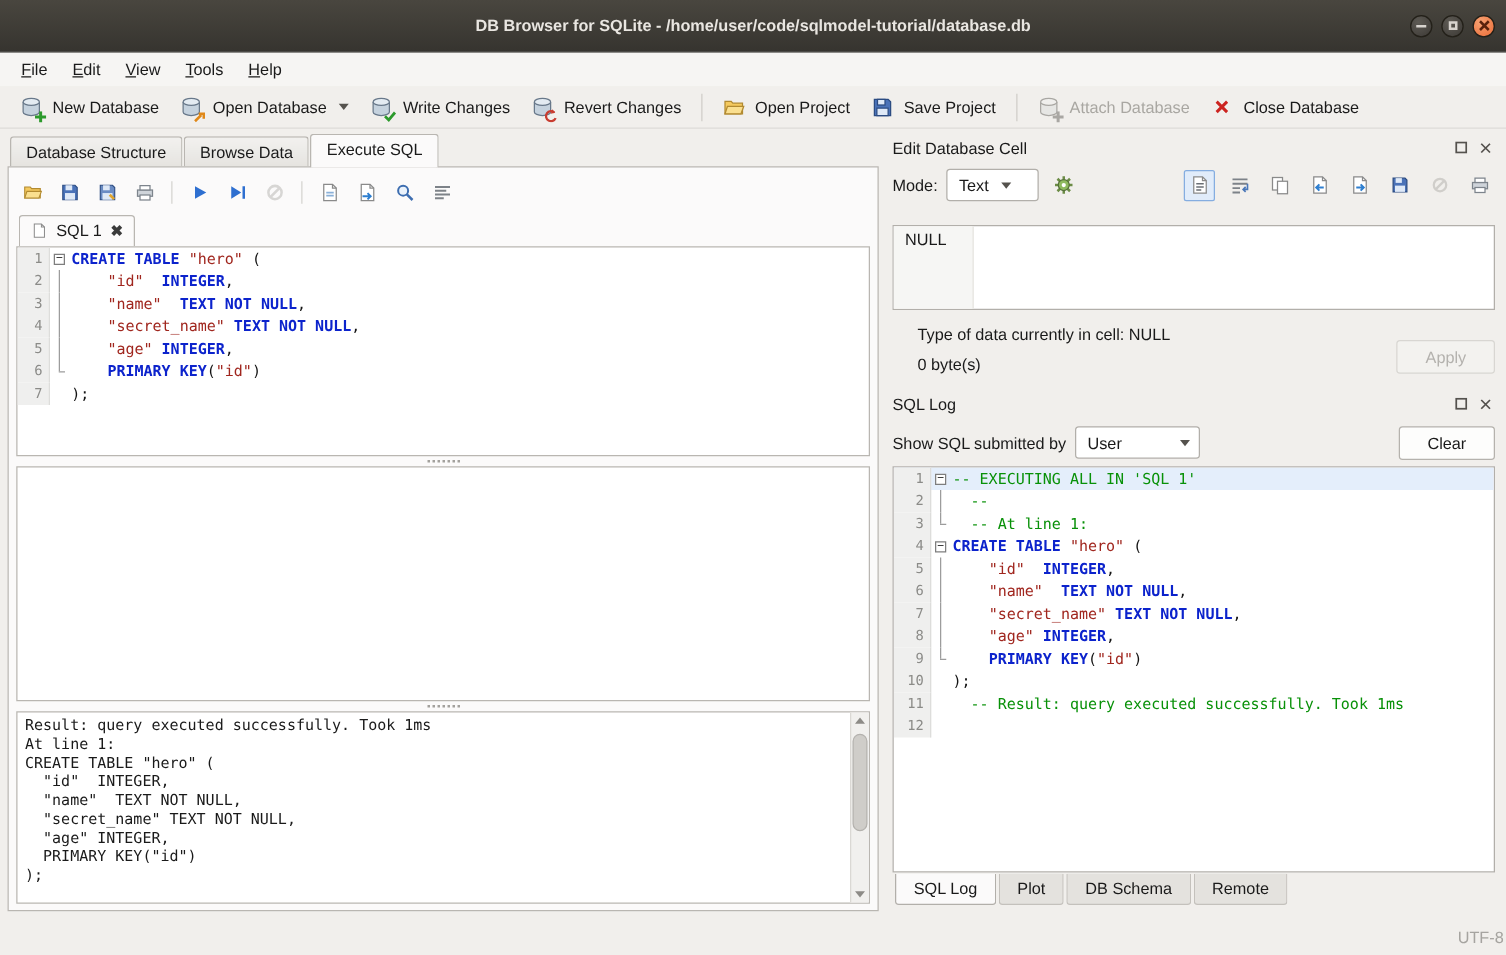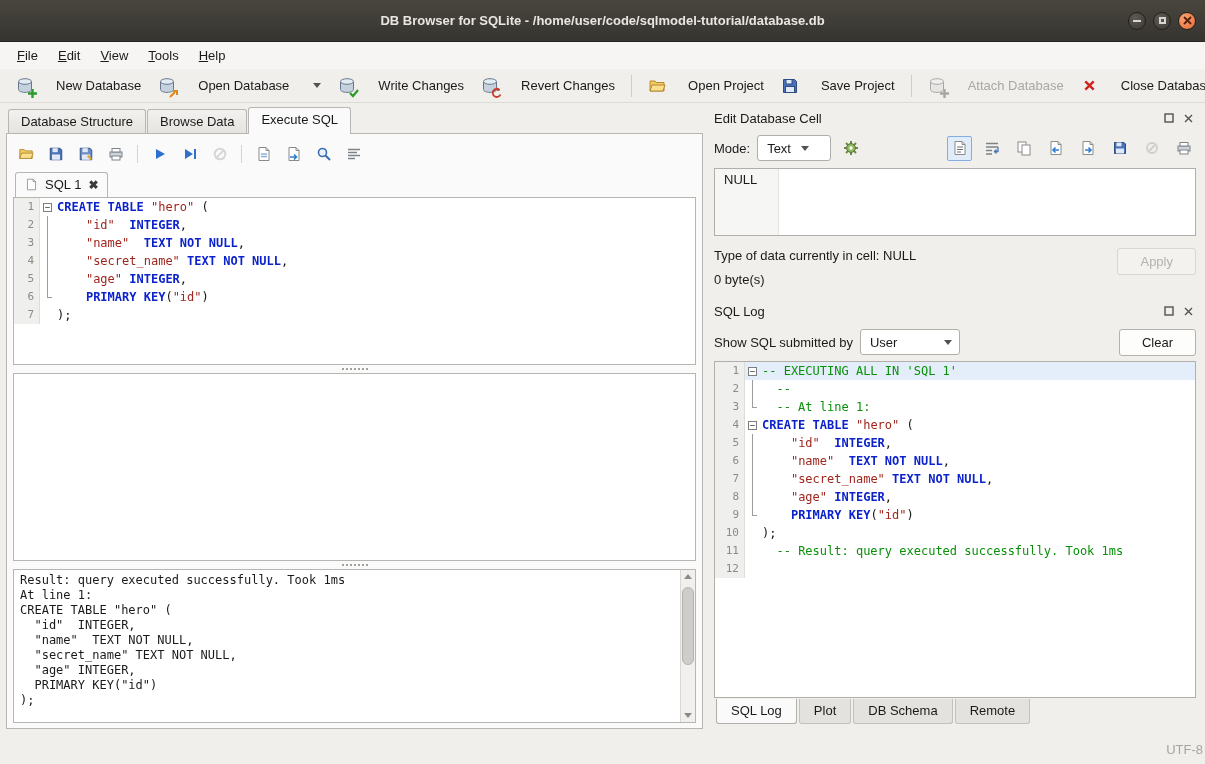--- a/index.html
+++ b/index.html
@@ -12,21 +12,21 @@
 .win-buttons{margin-left:auto;display:flex;gap:7px;padding-right:9px;z-index:2;}
 .win-btn{width:18px;height:18px;border-radius:50%;display:flex;align-items:center;justify-content:center;background:radial-gradient(circle at 35% 30%,#5d5a54,#3c3935);border:1px solid #232019;}
 .win-btn.close{background:radial-gradient(circle at 35% 30%,#f7a273,#e96b36);}
 .g-min{width:8px;height:2px;background:#d8d4cf;}
 .g-max{width:7px;height:7px;border:2px solid #d8d4cf;}
 
 .menubar{height:27px;background:#f6f5f3;display:flex;align-items:center;padding-left:8px;gap:2px;flex:none;}
 .menu-item{padding:4px 9px;}
 
 .toolbar{height:34px;display:flex;align-items:center;background:#f1efec;padding:0 8px;gap:1px;border-bottom:1px solid #dddbd7;flex:none;}
-.tbtn{display:flex;align-items:center;gap:22px;padding:4px 8px;border-radius:3px;white-space:nowrap;}
+.tbtn{display:flex;align-items:center;gap:8px;padding:4px 8px;border-radius:3px;white-space:nowrap;}
 .tbtn.disabled{color:#a9a7a2;}
 .tsep{width:1px;height:22px;background:#d0cdc8;margin:0 7px;flex:none;}
 .chev{width:0;height:0;border-left:4px solid transparent;border-right:4px solid transparent;border-top:5px solid #56534e;margin-left:2px;}
 .icon-wrap{position:relative;width:18px;height:18px;flex:none;display:inline-block;}
 .badge{position:absolute;right:-3px;bottom:-3px;line-height:0;}
 .svg18{width:18px;height:18px;display:block;}
 .svg16{width:16px;height:16px;display:block;}
 
 .main{flex:1;display:flex;min-height:0;}
 .left{width:705px;flex:none;display:flex;flex-direction:column;padding:4px 2px 6px 6px;min-height:0;}
@@ -78,23 +78,23 @@
 
 .right{flex:1;display:flex;flex-direction:column;padding:5px 9px 6px 9px;min-width:0;min-height:0;}
 .dock-header{display:flex;align-items:center;height:20px;flex:none;}
 .dock-title{flex:1;}
 .dock-ic{width:15px;height:15px;display:flex;align-items:center;justify-content:center;margin-left:5px;}
 .editcell-controls,.log-controls{display:flex;align-items:center;gap:7px;flex:none;}
 .editcell-controls{height:36px;margin-top:2px;}
 .combo{display:flex;align-items:center;background:#fff;border:1px solid #b2afaa;border-radius:3px;height:26px;padding:0 7px 0 9px;gap:10px;}
 .combo .arrow{width:0;height:0;border-left:4px solid transparent;border-right:4px solid transparent;border-top:5px solid #55524d;}
 .spacer{flex:1;}
-.cell-box{height:68px;border:1px solid #b2afaa;background:#fff;display:flex;margin-top:2px;flex:none;}
+.cell-box{height:68px;border:1px solid #b2afaa;background:#fff;display:flex;margin-top:14px;flex:none;}
 .cell-gutter{width:64px;background:#f6f6f4;border-right:1px solid #e5e3df;padding:3px 0 0 9px;flex:none;}
-.cell-info{display:flex;align-items:flex-start;margin-top:12px;flex:none;}
+.cell-info{display:flex;align-items:flex-end;margin-top:12px;flex:none;margin-left:20px;}
 .cell-info-text{flex:1;display:flex;flex-direction:column;gap:9px;}
 .btn{border:1px solid #b5b2ad;background:#fdfdfc;border-radius:3px;padding:5px 22px;text-align:center;}
 .btn.disabled{color:#b4b2ae;background:#f3f2ef;border-color:#d8d6d2;}
 .sqllog-header{margin-top:14px;}
 .log-controls{height:34px;margin-top:4px;}
 .log-area{flex:1;margin-top:2px;min-height:0;border:1px solid #b2afaa;background:#fff;overflow:hidden;font-family:"DejaVu Sans Mono",monospace;font-size:12px;}
 .bottom-tabbar{height:30px;display:flex;align-items:flex-start;gap:2px;padding-left:2px;flex:none;margin-top:1px;}
 .btab{padding:4px 14px 5px;border:1px solid #c4c1bc;border-top:none;background:#e4e2de;border-radius:0 0 3px 3px;}
 .btab.active{background:#fbfafa;border-color:#b2afaa;}
 

